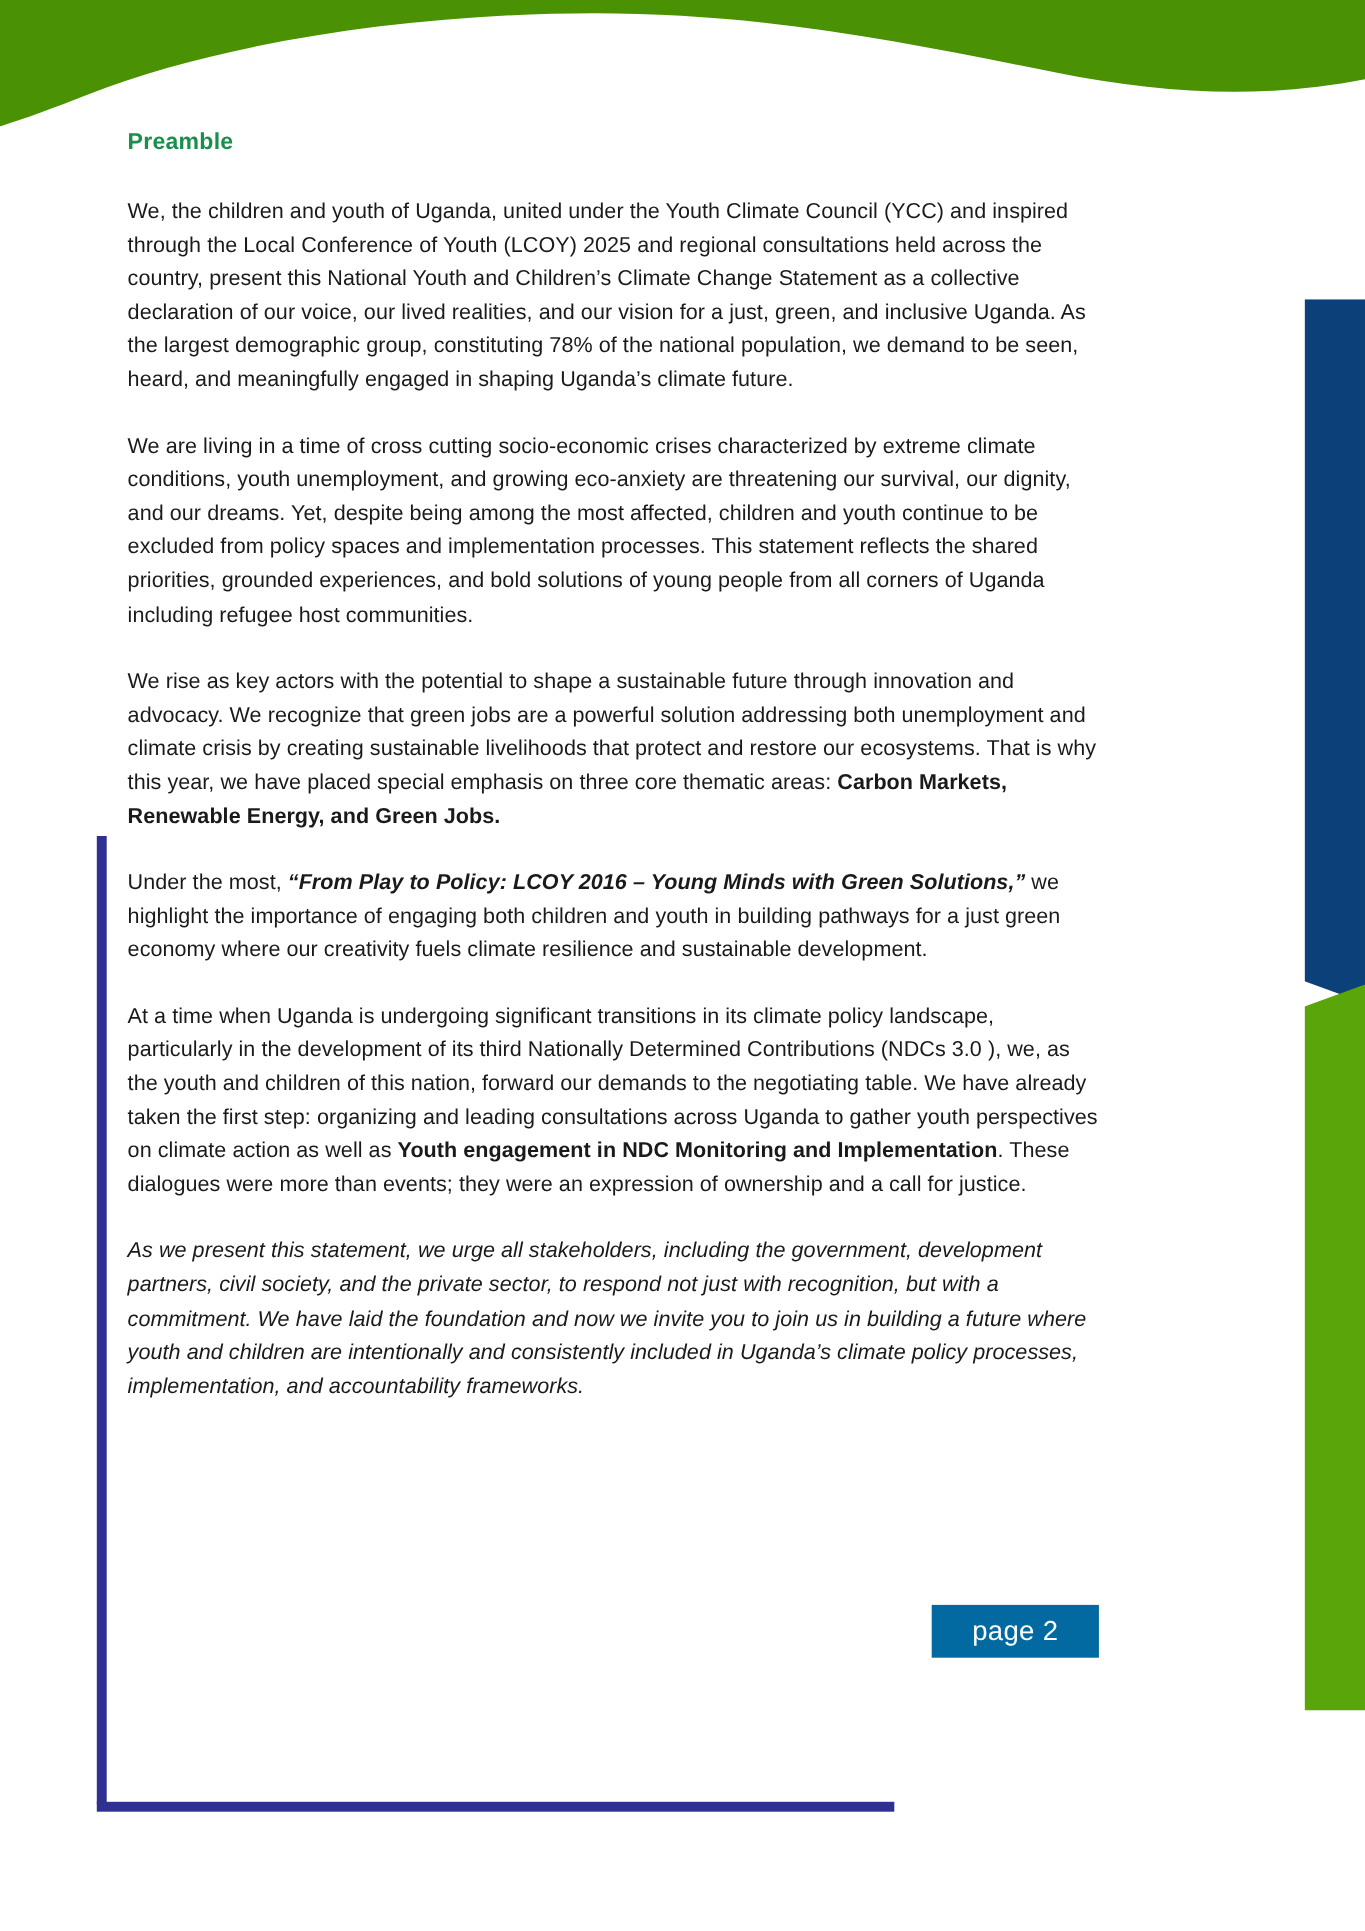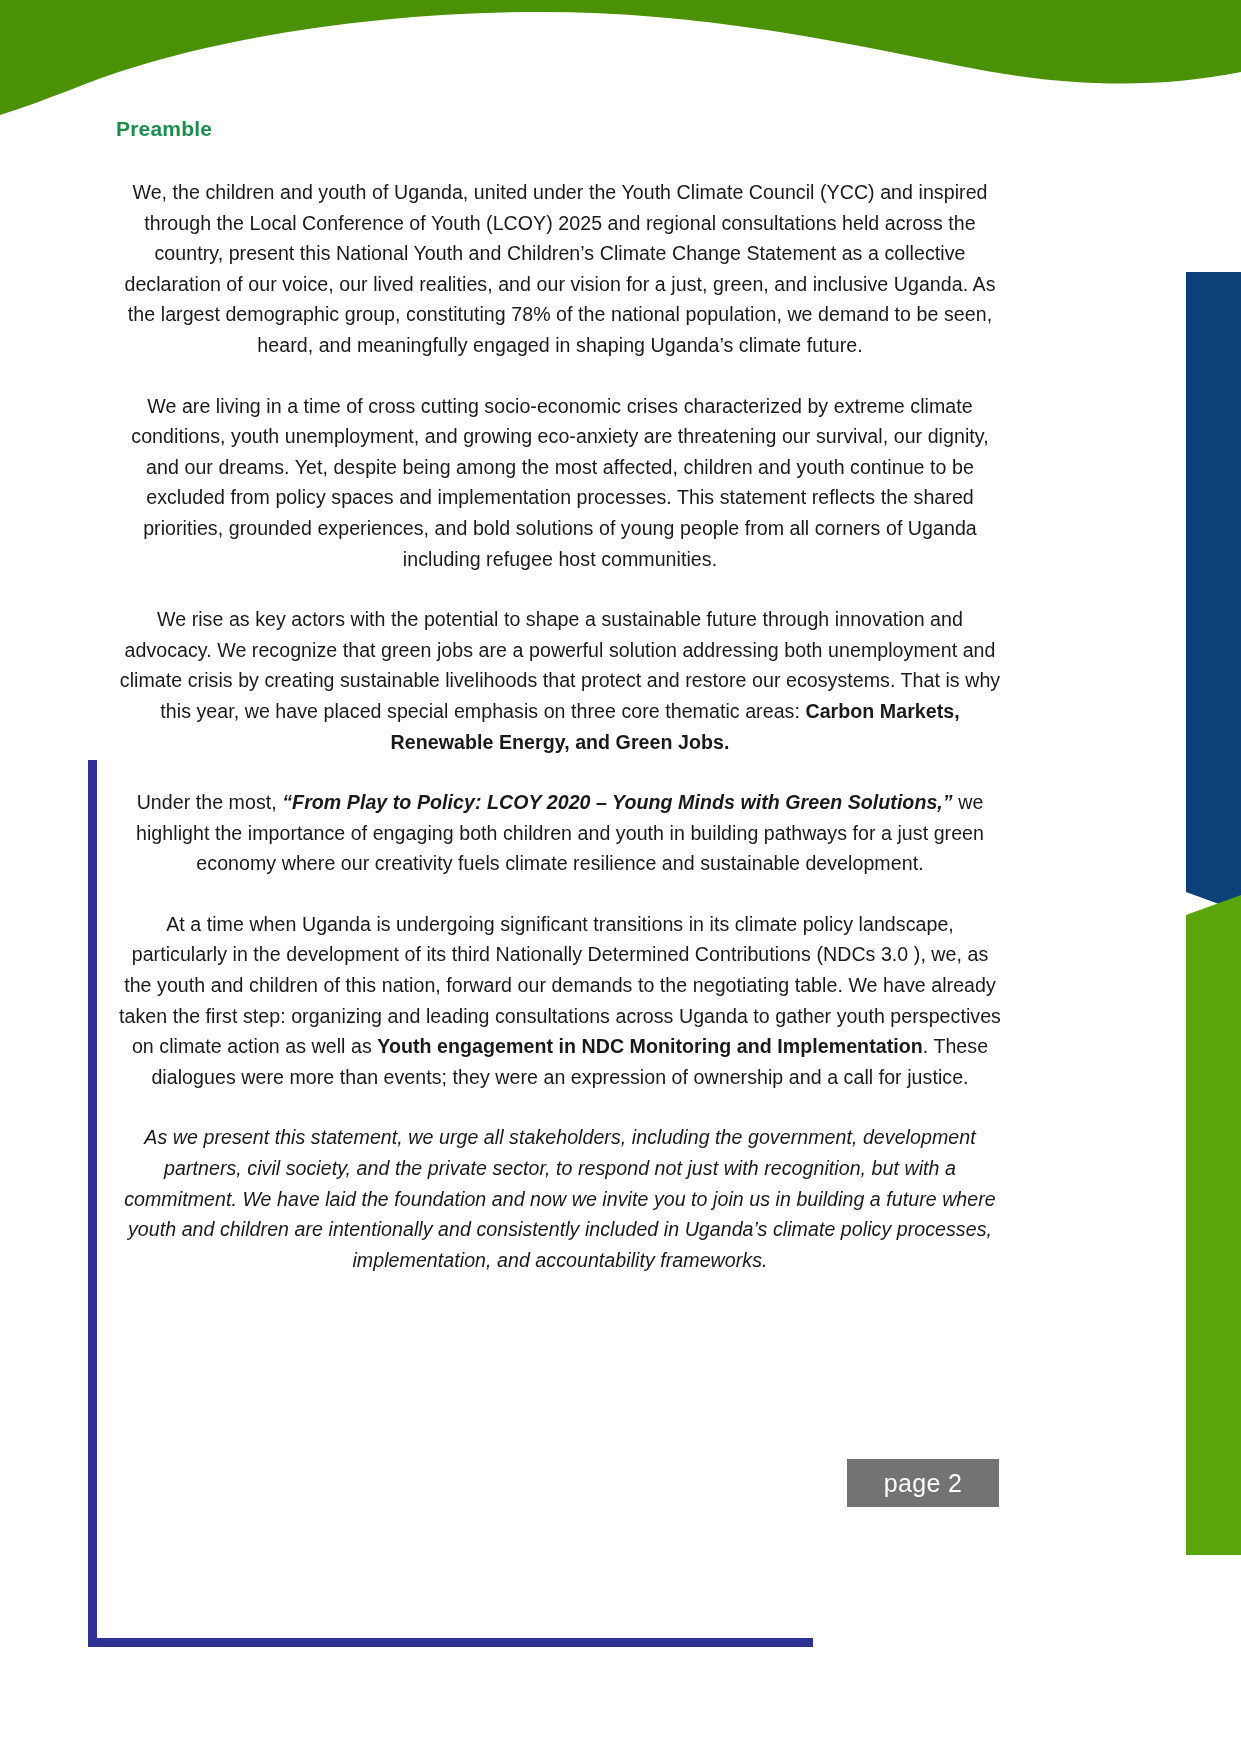--- a/index.html
+++ b/index.html
@@ -65,21 +65,21 @@
     z-index: 3;
   }
 
   
   .page-badge {
     position: absolute;
     left: 847px;
     top: 1459px;
     width: 152px;
     height: 48px;
-    background: #737373;
+    background: #0369a1;
     color: #ffffff;
     display: flex;
     align-items: center;
     justify-content: center;
     font-size: 25px;
     font-weight: 400;
     letter-spacing: 0.3px;
     z-index: 4;
   }
 
@@ -100,21 +100,21 @@
     margin: 12px 0 36px 0;
   }
 
   p.body-text {
     margin: 0 0 30px 0;
     font-size: 19.6px;
     line-height: 30.6px;
     color: #1a1a1a;
     font-weight: 300;
     letter-spacing: 0.05px;
-    text-align: center;
+    text-align: left;
   }
   p.body-text:last-child {
     margin-bottom: 0;
     font-style: italic;
   }
   .b { font-weight: 700; }
   .bi { font-weight: 700; font-style: italic; }
 </style>
 </head>
 <body>
@@ -146,21 +146,21 @@
     <p class="body-text">We, the children and youth of Uganda, united under the Youth Climate Council (YCC) and inspired through the Local Conference of Youth (LCOY) 2025 and regional consultations held across the country, present this National Youth and Children’s Climate Change Statement as a collective declaration of our voice, our lived realities, and our vision for a just, green, and inclusive Uganda. As the largest demographic group, constituting 78% of the national population, we demand to be seen, heard, and meaningfully engaged in shaping Uganda’s climate future.</p>
 
     <p class="body-text">We are living in a time of cross cutting socio-economic crises characterized by extreme climate conditions, youth unemployment, and growing eco-anxiety are threatening our survival, our dignity, and our dreams. Yet, despite being among the most affected, children and youth continue to be excluded from policy spaces and implementation processes. This statement reflects the shared priorities, grounded experiences, and bold solutions of young people from all corners of Uganda including refugee host communities.</p>
 
 
     <p class="body-text">
       <span>We rise as key actors with the potential to shape a sustainable future through innovation and advocacy. We recognize that green jobs are a powerful solution addressing both unemployment and climate crisis by creating sustainable livelihoods that protect and restore our ecosystems. That is why this year, we have placed special emphasis on three core thematic areas: </span><span class="b">Carbon Markets, Renewable Energy, and Green Jobs.</span>
     </p>
 
     <p class="body-text">
-      <span>Under the most, </span><span class="bi">“From Play to Policy: LCOY 2020 – Young Minds with Green Solutions,”</span><span> we highlight the importance of engaging both children and youth in building pathways for  a just green economy where our creativity fuels climate resilience and sustainable development.</span>
+      <span>Under the most, </span><span class="bi">“From Play to Policy: LCOY 2016 – Young Minds with Green Solutions,”</span><span> we highlight the importance of engaging both children and youth in building pathways for  a just green economy where our creativity fuels climate resilience and sustainable development.</span>
     </p>
 
     <p class="body-text">
       <span>At a time when Uganda is undergoing significant transitions in its climate policy landscape, particularly in  the development of its third  Nationally Determined Contributions (NDCs 3.0 ), we, as the youth and children of this nation, forward our demands to the negotiating table. We have already taken the first step: organizing and leading consultations across Uganda to gather youth perspectives on climate action as well as </span><span class="b">Youth engagement in NDC Monitoring and Implementation</span><span>. These dialogues were more than events; they were an expression of ownership and a call for justice.</span>
     </p>
 
     <p class="body-text">As we present this statement, we urge all stakeholders, including the government, development partners, civil society, and the private sector, to respond not just with recognition, but with a commitment. We have laid the foundation and now we invite you to join us in building a future where youth and children are intentionally and consistently included in Uganda’s climate policy processes, implementation, and accountability frameworks.</p>
 
   </div>
 </div>

